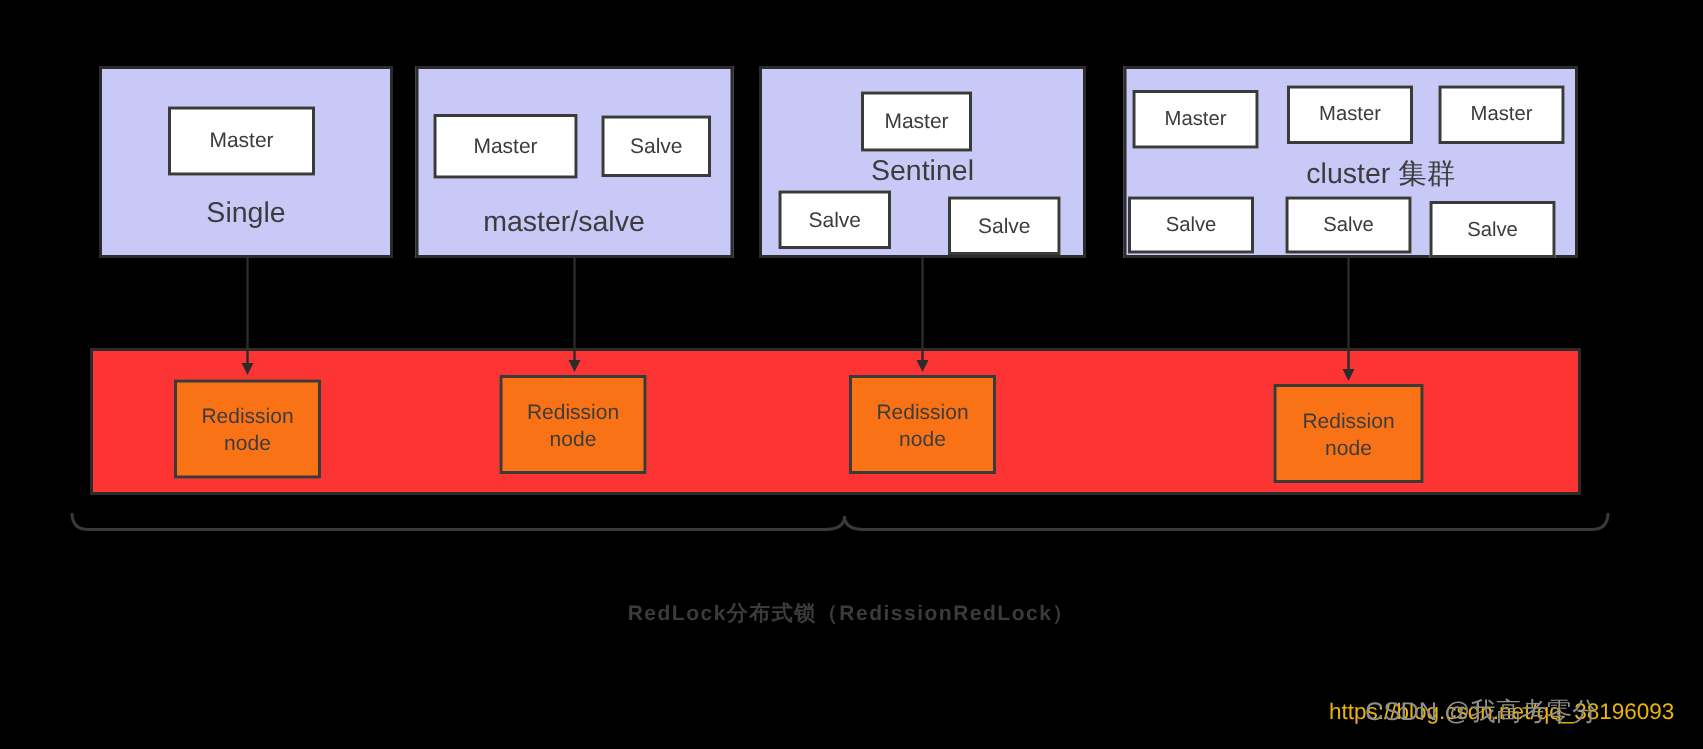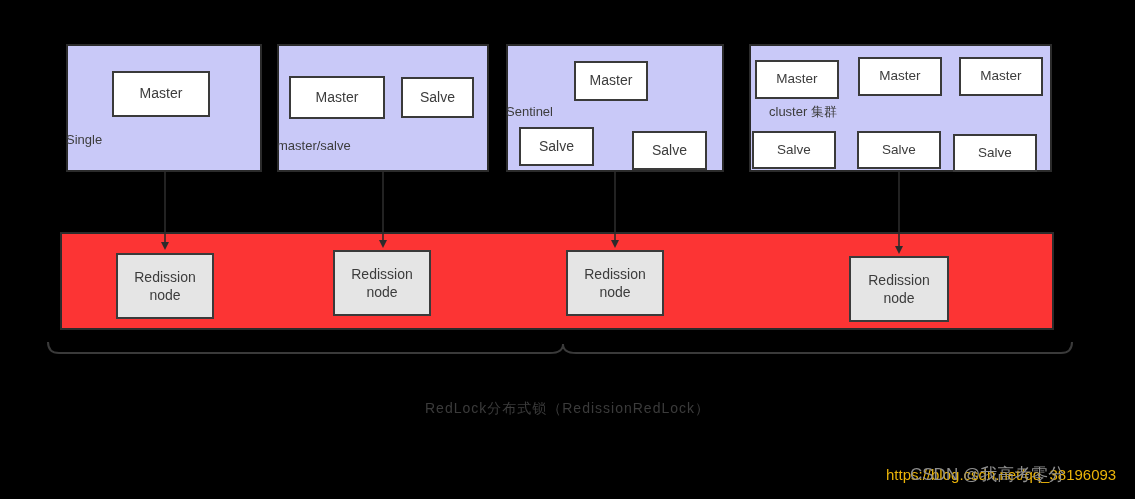--- a/index.html
+++ b/index.html
@@ -40,38 +40,39 @@
     font-size: 14px;
     line-height: 1.25;
     text-align: center;
     z-index: 5;
   }
   .node.small { font-size: 13.5px; }
   
   .group-label {
     position: absolute;
     color: #3c3c3c;
-    font-size: 13px;
+    font-size: 19px;
+    text-align: center;
     white-space: nowrap;
     z-index: 4;
   }
   
   #red-band {
     position: absolute;
     left: 60px;
     top: 232px;
     width: 994px;
     height: 98px;
     background: #fc3434;
     border: 2px solid #2b2b2b;
     box-sizing: border-box;
   }
   .redission {
     position: absolute;
-    background: #e5e5e5;
+    background: #f97316;
     border: 2px solid #3a3a3a;
     box-sizing: border-box;
     display: flex;
     align-items: center;
     justify-content: center;
     text-align: center;
     color: #3c3c3c;
     font-size: 14px;
     line-height: 1.3;
     z-index: 6;
@@ -89,21 +90,21 @@
   
   #caption {
     position: absolute;
     left: 0;
     top: 400px;
     width: 1135px;
     text-align: center;
     color: #3b3b3b;
     font-size: 14px;
     letter-spacing: 1px;
-    font-weight: normal;
+    font-weight: bold;
   }
   
   .watermark {
     position: absolute;
     white-space: nowrap;
     font-size: 15px;
   }
   #watermark-url {
     left: 886px;
     top: 466px;
@@ -116,21 +117,21 @@
     font-size: 17px;
   }
 </style>
 </head>
 <body>
 
 <div id="stage">
 
   <div class="group" style="left:66px; top:44px; width:196px; height:128px;"></div>
   <div class="node" style="left:112px; top:71px; width:98px; height:46px;">Master</div>
-  <div class="group-label" style="left:66px; top:132px; width:212px;">Single</div>
+  <div class="group-label" style="left:66px; top:132px; width:196px;">Single</div>
 
   <div class="group" style="left:277px; top:44px; width:212px; height:128px;"></div>
   <div class="node" style="left:289px; top:76px; width:96px; height:43px;">Master</div>
   <div class="node" style="left:401px; top:77px; width:73px; height:41px;">Salve</div>
   <div class="group-label" style="left:277px; top:138px; width:198px;">master/salve</div>
 
   <div class="group" style="left:506px; top:44px; width:218px; height:128px;"></div>
   <div class="node" style="left:574px; top:61px; width:74px; height:40px;">Master</div>
   <div class="group-label" style="left:506px; top:104px; width:218px;">Sentinel</div>
   <div class="node" style="left:519px; top:127px; width:75px; height:39px;">Salve</div>

